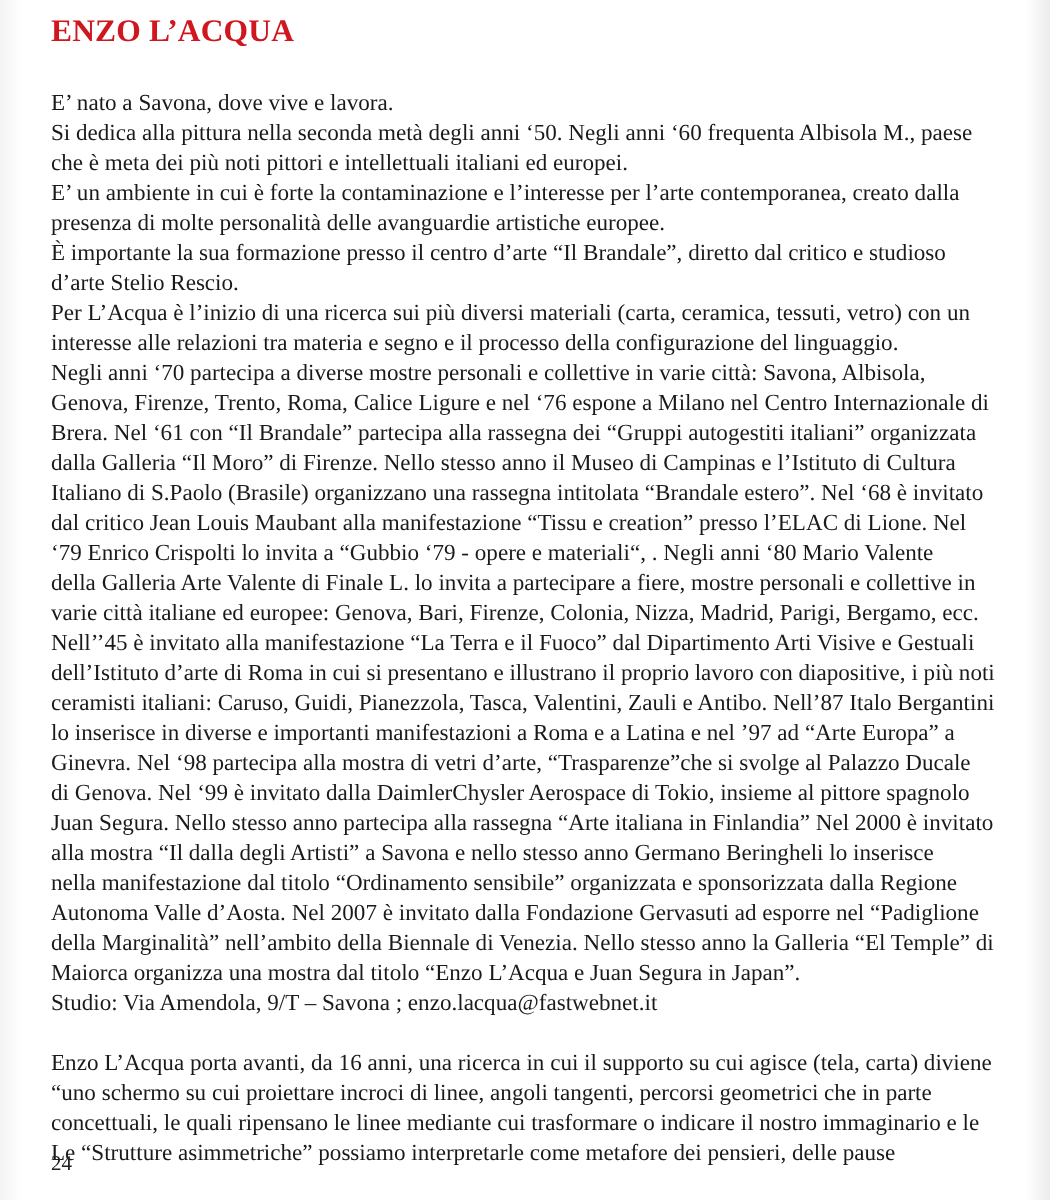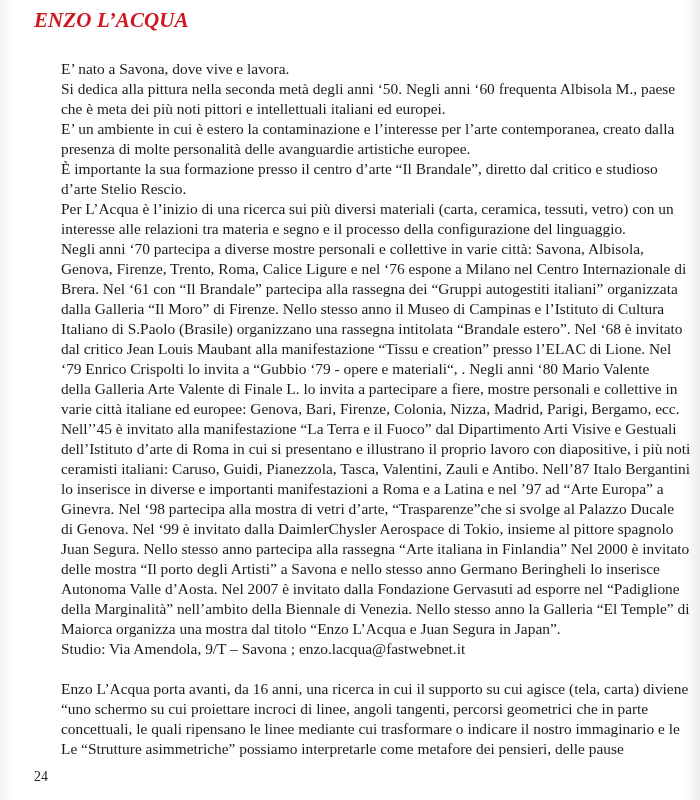--- a/index.html
+++ b/index.html
@@ -23,35 +23,33 @@
     }
     .title {
       position: absolute;
       left: 34px;
       top: 8px;
       font-size: 21px;
       font-weight: bold;
       color: #d0161e;
       letter-spacing: 0.1px;
       white-space: nowrap;
-      font-style: italic;
     }
     .body-text {
       position: absolute;
       left: 34px;
       top: 59px;
       width: 650px;
       font-size: 15.4px;
       line-height: 20px;
     }
     .line {
       display: block;
       white-space: nowrap;
       height: 20px;
-      margin-left: 27px;
     }
     .gap {
       display: block;
       height: 20px;
     }
     .italic {
     }
     .page-number {
       position: absolute;
       left: 34px;
@@ -64,21 +62,21 @@
 <body>
 
 <div class="page">
   <div class="title">ENZO L’ACQUA</div>
 
   <div class="body-text">
     <div>
       <span class="line">E’ nato a Savona, dove vive e lavora.</span>
       <span class="line">Si dedica alla pittura nella seconda metà degli anni ‘50. Negli anni ‘60 frequenta Albisola M., paese</span>
       <span class="line">che è meta dei più noti pittori e intellettuali italiani ed europei.</span>
-      <span class="line">E’ un ambiente in cui è estero la contaminazione e l’interesse per l’arte contemporanea, creato dalla</span>
+      <span class="line">E’ un ambiente in cui è forte la contaminazione e l’interesse per l’arte contemporanea, creato dalla</span>
       <span class="line">presenza di molte personalità delle avanguardie artistiche europee.</span>
       <span class="line">È importante la sua formazione presso il centro d’arte “Il Brandale”, diretto dal critico e studioso</span>
       <span class="line">d’arte Stelio Rescio.</span>
       <span class="line">Per L’Acqua è l’inizio di una ricerca sui più diversi materiali (carta, ceramica, tessuti, vetro) con un</span>
       <span class="line">interesse alle relazioni tra materia e segno e il processo della configurazione del linguaggio.</span>
       <span class="line">Negli anni ‘70 partecipa a diverse mostre personali e collettive in varie città: Savona, Albisola,</span>
       <span class="line">Genova, Firenze, Trento, Roma, Calice Ligure e nel ‘76 espone a Milano nel Centro Internazionale di</span>
       <span class="line">Brera. Nel ‘61 con “Il Brandale” partecipa alla rassegna dei “Gruppi autogestiti italiani” organizzata</span>
       <span class="line">dalla Galleria “Il Moro” di Firenze. Nello stesso anno il Museo di Campinas e l’Istituto di Cultura</span>
       <span class="line">Italiano di S.Paolo (Brasile) organizzano una rassegna intitolata “Brandale estero”. Nel ‘68 è invitato</span>
@@ -86,21 +84,22 @@
       <span class="line">‘79 Enrico Crispolti lo invita a “Gubbio ‘79 - opere e materiali“, . Negli anni ‘80 Mario Valente</span>
       <span class="line">della Galleria Arte Valente di Finale L. lo invita a partecipare a fiere, mostre personali e collettive in</span>
       <span class="line">varie città italiane ed europee: Genova, Bari, Firenze, Colonia, Nizza, Madrid, Parigi, Bergamo, ecc.</span>
       <span class="line">Nell’’45 è invitato alla manifestazione “La Terra e il Fuoco” dal Dipartimento Arti Visive e Gestuali</span>
       <span class="line">dell’Istituto d’arte di Roma in cui si presentano e illustrano il proprio lavoro con diapositive, i più noti</span>
       <span class="line">ceramisti italiani: Caruso, Guidi, Pianezzola, Tasca, Valentini, Zauli e Antibo. Nell’87 Italo Bergantini</span>
       <span class="line">lo inserisce in diverse e importanti manifestazioni a Roma e a Latina e nel ’97 ad “Arte Europa” a</span>
       <span class="line">Ginevra. Nel ‘98 partecipa alla mostra di vetri d’arte, “Trasparenze”che si svolge al Palazzo Ducale</span>
       <span class="line">di Genova. Nel ‘99 è invitato dalla DaimlerChysler Aerospace di Tokio, insieme al pittore spagnolo</span>
       <span class="line">Juan Segura. Nello stesso anno partecipa alla rassegna “Arte italiana in Finlandia” Nel 2000 è invitato</span>
-      <span class="line">delle mostra “Il porto degli Artisti” a Savona e nello stesso anno Germano Beringheli lo inserisce</span>
+      <span class="line">alla mostra “Il dalla degli Artisti” a Savona e nello stesso anno Germano Beringheli lo inserisce</span>
+      <span class="line">nella manifestazione dal titolo “Ordinamento sensibile” organizzata e sponsorizzata dalla Regione</span>
       <span class="line">Autonoma Valle d’Aosta. Nel 2007 è invitato dalla Fondazione Gervasuti ad esporre nel “Padiglione</span>
       <span class="line">della Marginalità” nell’ambito della Biennale di Venezia. Nello stesso anno la Galleria “El Temple” di</span>
       <span class="line">Maiorca organizza una mostra dal titolo “Enzo L’Acqua e Juan Segura in Japan”.</span>
       <span class="line">Studio: Via Amendola, 9/T – Savona ; enzo.lacqua@fastwebnet.it</span>
     </div>
 
     <span class="gap"></span>
 
     <div>
       <span class="line">Enzo L’Acqua porta avanti, da 16 anni, una ricerca in cui il supporto su cui agisce (tela, carta) diviene</span>

